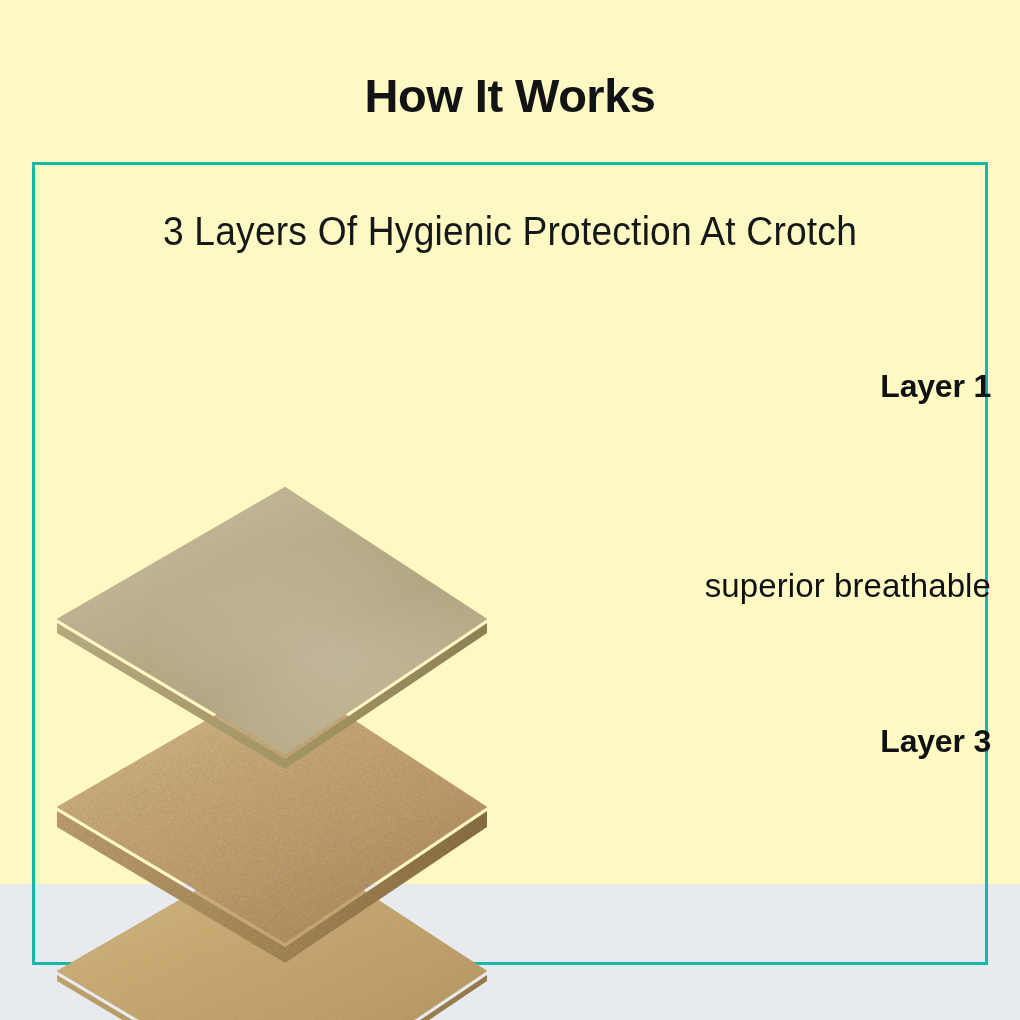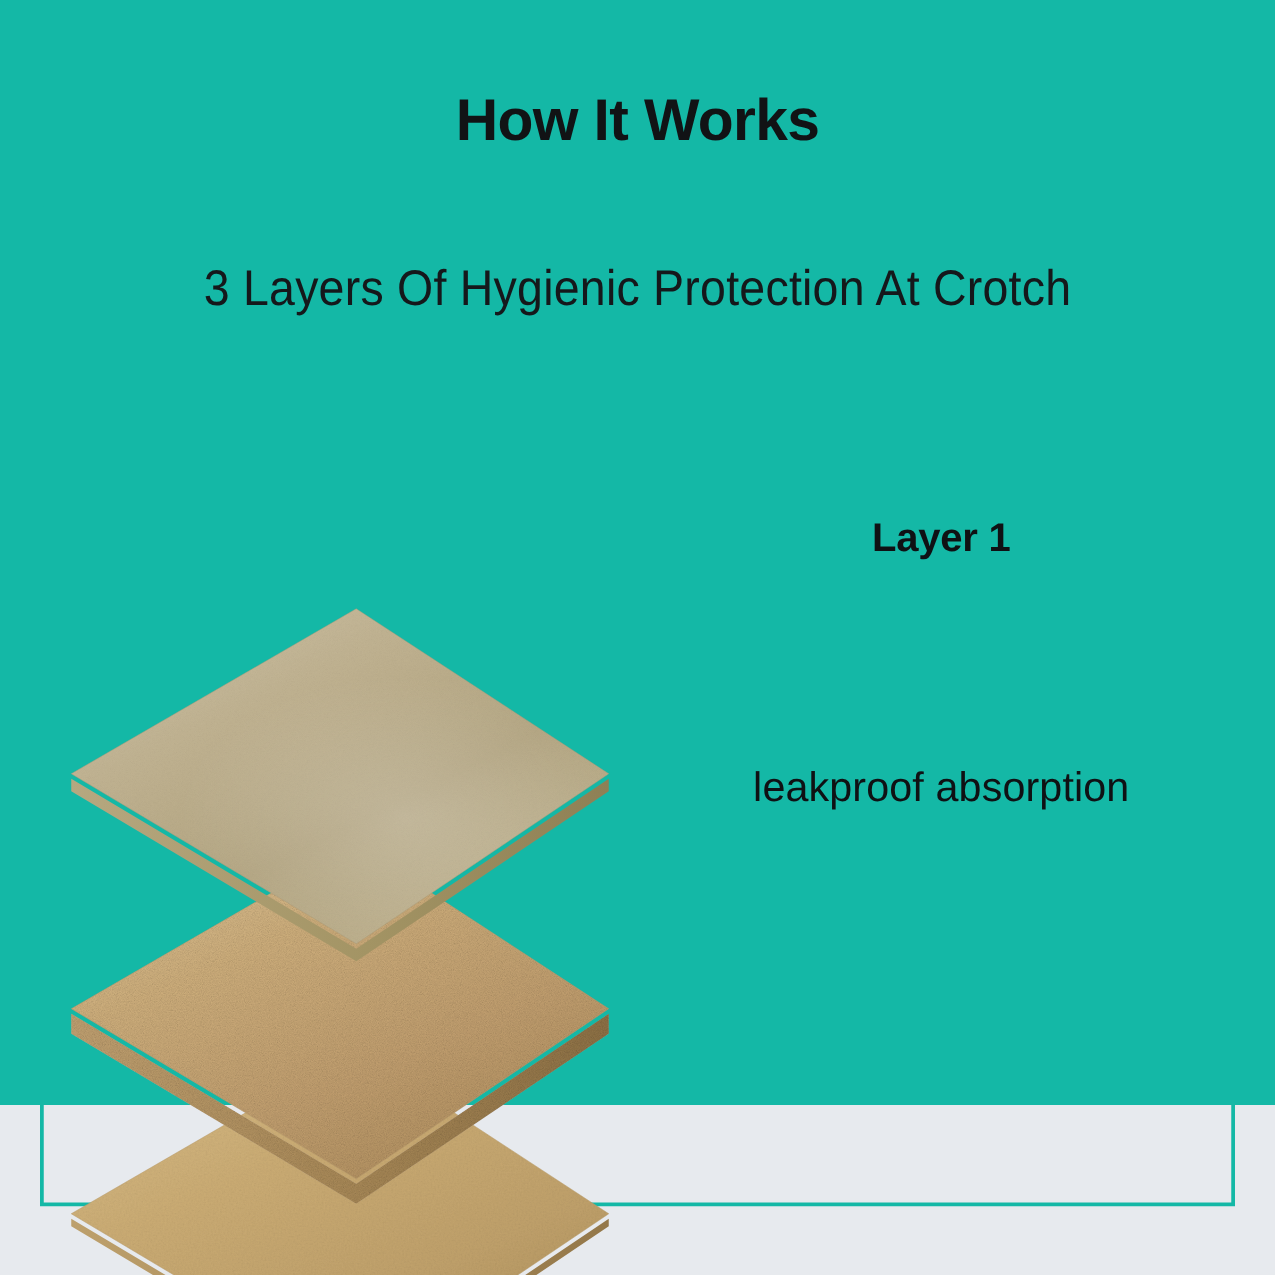--- a/index.html
+++ b/index.html
@@ -8,21 +8,21 @@
   html, body {
     width:1020px; height:1020px;
     background:#e7eaee;
     font-family:"Liberation Sans", sans-serif;
     overflow:hidden;
   }
 
   #stage {
     position:relative;
     width:1020px; height:884px;
-    background:#14b8a6;
+    background:#fef9c3;
   }
 
   
   #page-title {
     position:absolute;
     top:68px; left:0; width:1020px;
     text-align:center;
     font-size:47px;
     font-weight:bold;
     letter-spacing:-0.5px;
@@ -63,23 +63,22 @@
     left:0; top:0;
     width:520px; height:640px;
     overflow:visible;
   }
 
   
   .label-block {
     position:absolute;
     left:480px;
     width:476px;
-    text-align:center;
+    text-align:right;
     color:#0f1114;
-    margin-top:44px;
   }
   .label-title {
     font-size:32px;
     font-weight:bold;
     letter-spacing:-0.2px;
     line-height:1.18;
     font-family:"Liberation Sans", sans-serif;
   }
   .label-desc {
     font-size:33px;
@@ -203,20 +202,21 @@
         <polygon points="250,172 452,304 250,440 22,304" fill="none" stroke="#a89a76" stroke-width="0.8" opacity="0.45"></polygon>
       </svg>
 
     </div>
 
     <div class="label-block" id="label-1">
       <div class="label-title">Layer 1</div>
     </div>
 
     <div class="label-block" id="label-2">
-      <div class="label-desc">leakproof absorption</div>
+      <div class="label-desc">superior breathable</div>
     </div>
 
     <div class="label-block" id="label-3">
+      <div class="label-title">Layer 3</div>
     </div>
 
   </div>
 </div>
 
 </body></html>

